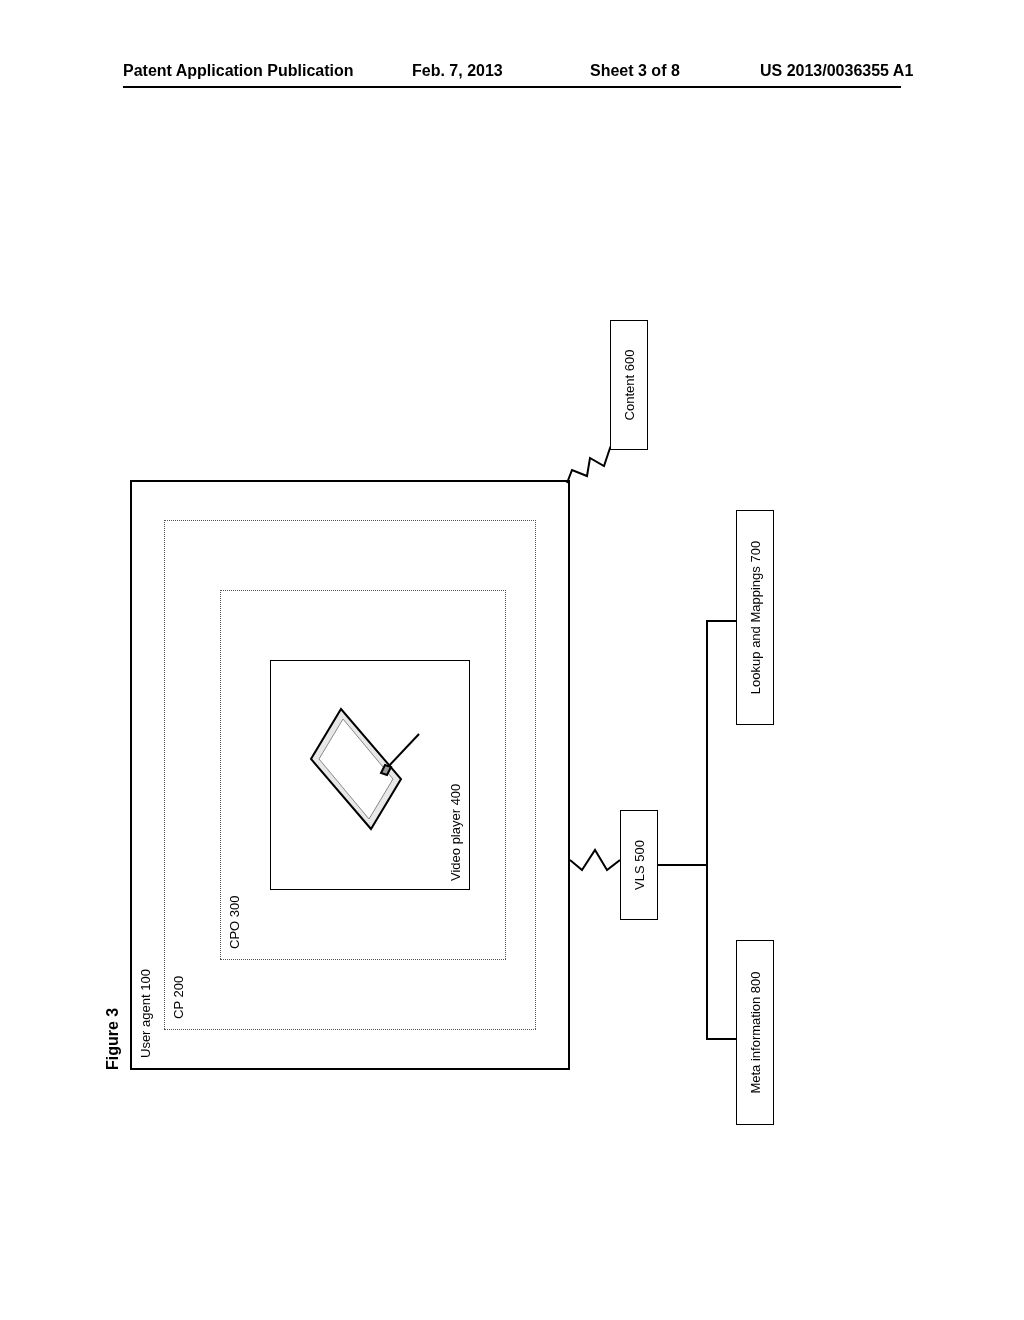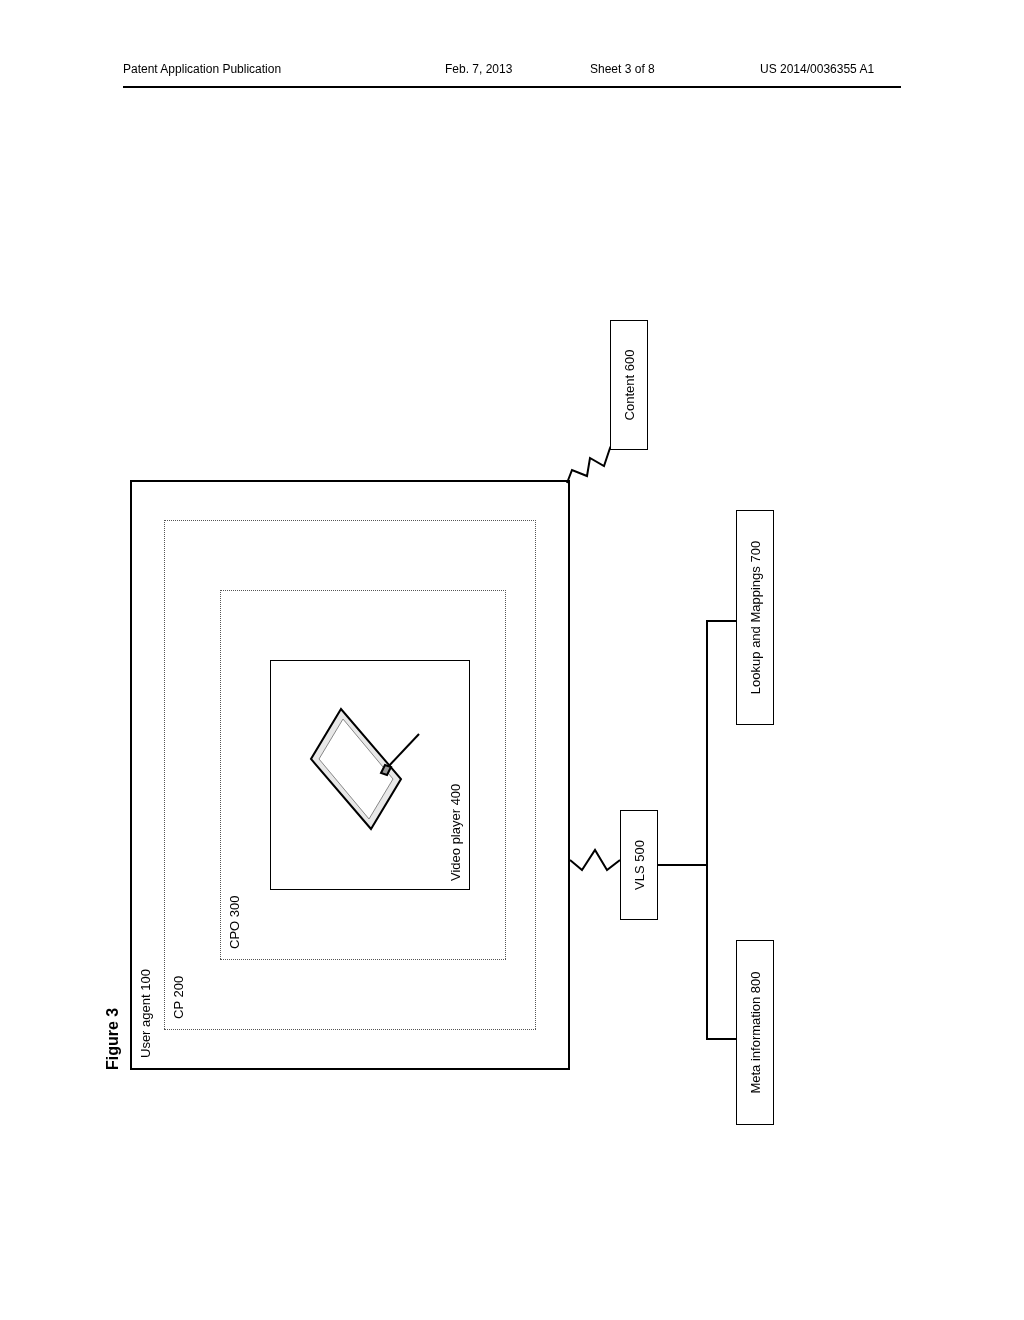--- a/index.html
+++ b/index.html
@@ -1,22 +1,22 @@
 <!DOCTYPE html>
 <html><head>
 <meta charset="utf-8">
 <style>
   * { box-sizing: border-box; margin: 0; padding: 0; }
   html, body { width: 1024px; height: 1320px; background: #fff; font-family: Arial, Helvetica, sans-serif; }
   .page { position: relative; width: 1024px; height: 1320px; }
 
   .header-line { position: absolute; top: 86px; left: 123px; width: 778px; border-top: 2px solid #000; }
-  .hdr { position: absolute; top: 62px; font-size: 12px; font-weight: normal; color: #000; }
+  .hdr { position: absolute; top: 62px; font-size: 16px; font-weight: bold; color: #000; }
   .hdr.pub-type { left: 123px; }
-  .hdr.pub-date { left: 445px; }
+  .hdr.pub-date { left: 412px; }
   .hdr.sheet    { left: 590px; }
   .hdr.pub-num  { left: 760px; }
 
   .figure-area {
     position: absolute;
     top: 300px;
     left: 130px;
     width: 770px;
     height: 770px;
     transform: rotate(-90deg);
@@ -52,21 +52,21 @@
   .tablet { position: absolute; }
 </style>
 </head>
 <body>
 
 <div class="page">
 
   <div class="hdr pub-type">Patent Application Publication</div>
   <div class="hdr pub-date">Feb. 7, 2013</div>
   <div class="hdr sheet">Sheet 3 of 8</div>
-  <div class="hdr pub-num">US 2014/0036355 A1</div>
+  <div class="hdr pub-num">US 2013/0036355 A1</div>
   <div class="header-line"></div>
 
   <div class="figure-area">
 
     <div class="fig-label">Figure 3</div>
 
     <div class="box ua" style="left:0px; top:0px; width:590px; height:440px;">
       <div class="box-label" style="left:10px; top:6px;">User agent 100</div>
     </div>
 

